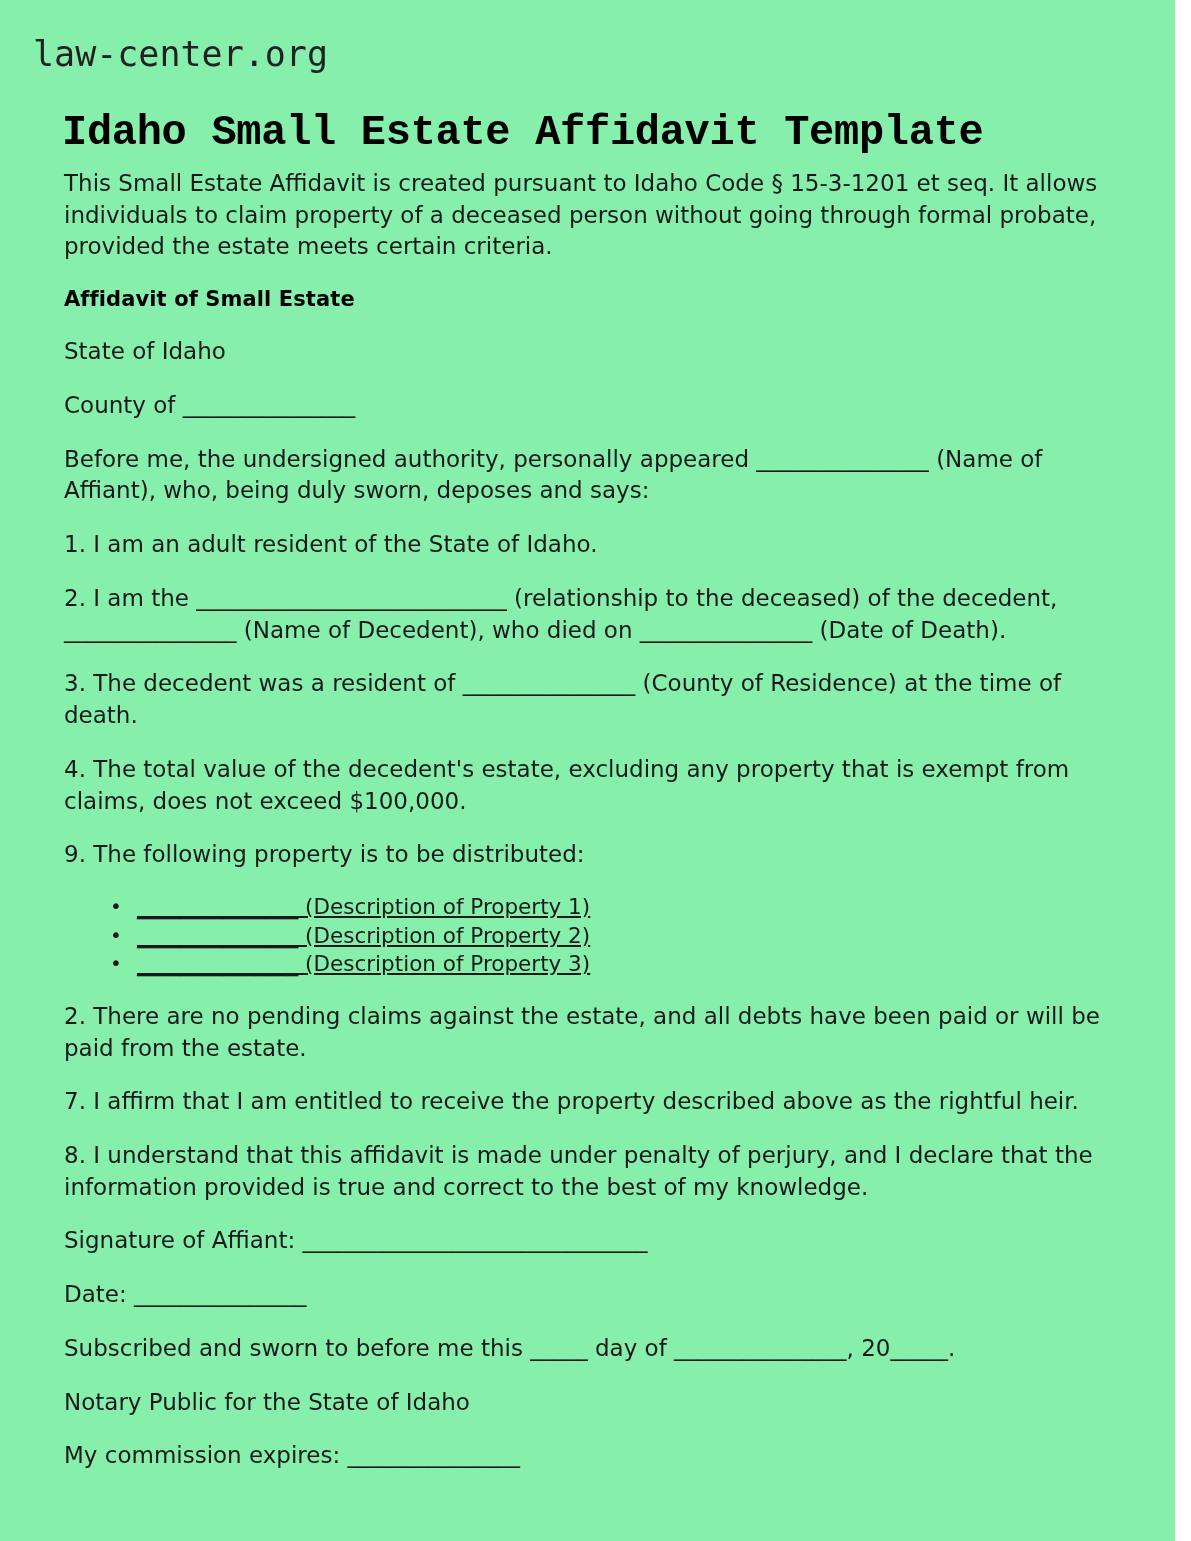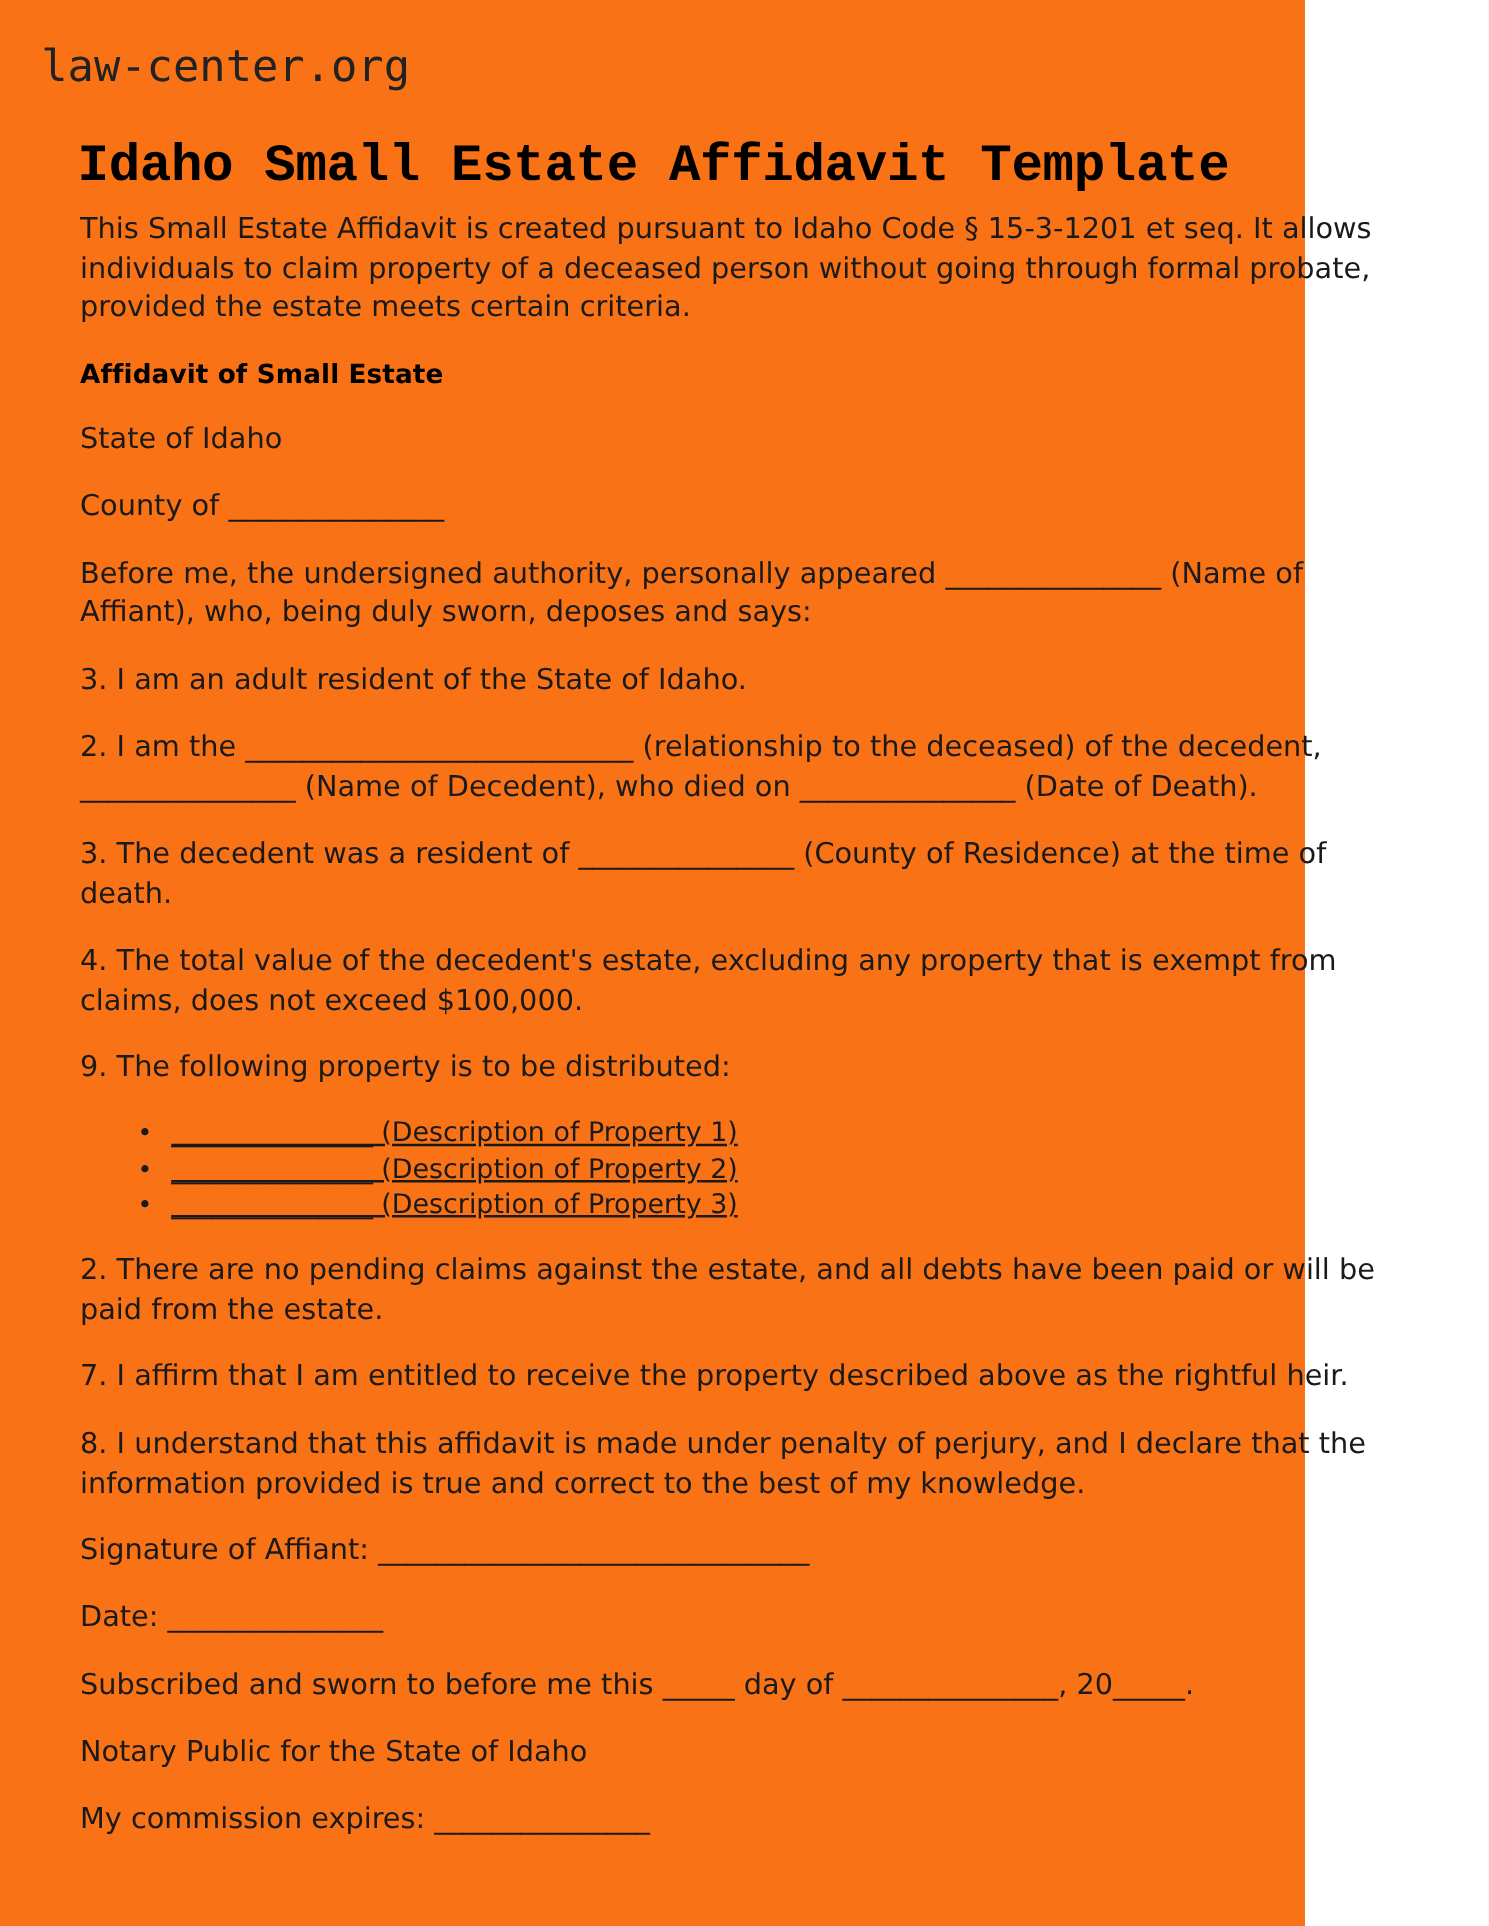--- a/index.html
+++ b/index.html
@@ -11,25 +11,25 @@
   body {
     width: 1191px;
     height: 1541px;
     overflow: hidden;
     font-family: "DejaVu Sans", sans-serif;
     color: #1a1a1a;
     -webkit-font-smoothing: antialiased;
   }
   .page {
     position: relative;
-    width: 1044px;
+    width: 1175px;
     height: 1541px;
     box-sizing: border-box;
     padding: 16px;
-    background: #f97316;
+    background: #86efac;
   }
   .site-brand {
     position: absolute;
     left: 33px;
     top: 36px;
     font-family: "DejaVu Sans Mono", monospace;
     font-size: 35px;
     font-weight: 400;
     letter-spacing: 0px;
     color: #222222;
@@ -109,21 +109,21 @@
     <p class="para">This Small Estate Affidavit is created pursuant to Idaho Code § 15-3-1201 et seq. It allows individuals to claim property of a deceased person without going through formal probate, provided the estate meets certain criteria.</p>
 
     <p class="section-heading">Affidavit of Small Estate</p>
 
     <p class="para">State of Idaho</p>
 
     <p class="para">County of _______________</p>
 
     <p class="para">Before me, the undersigned authority, personally appeared _______________ (Name of Affiant), who, being duly sworn, deposes and says:</p>
 
-    <p class="para">3. I am an adult resident of the State of Idaho.</p>
+    <p class="para">1. I am an adult resident of the State of Idaho.</p>
 
     <p class="para">2. I am the ___________________________ (relationship to the deceased) of the decedent, _______________ (Name of Decedent), who died on _______________ (Date of Death).</p>
 
     <p class="para">3. The decedent was a resident of _______________ (County of Residence) at the time of death.</p>
 
     <p class="para">4. The total value of the decedent's estate, excluding any property that is exempt from claims, does not exceed $100,000.</p>
 
     <p class="para">9. The following property is to be distributed:</p>
 
     <ul class="prop-list">

